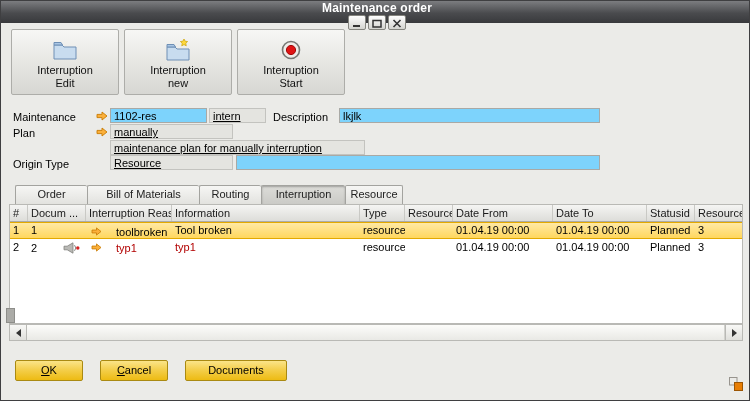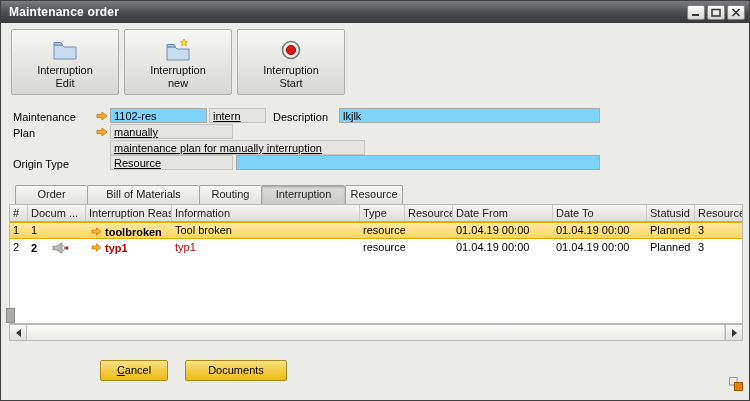--- a/index.html
+++ b/index.html
@@ -5,21 +5,21 @@
   * { margin:0; padding:0; box-sizing:border-box; }
   html,body { background:#fff; }
   body { font-family:"Liberation Sans", sans-serif; }
 
   .window { position:relative; width:750px; height:401px; background:#EBEBE8;
             border:1px solid #3F3F41; overflow:hidden; }
 
   
   .titlebar { position:absolute; left:0; top:0; width:100%; height:22px;
               background:linear-gradient(#7C7D80, #4A4B4E 55%, #38393C);
-              display:flex; align-items:center; padding:0 4px 0 8px; }
+              display:flex; align-items:center; padding:0 4px 0 8px;flex-direction:column; }
   .title { color:#FFFFFF; font-size:12px; font-weight:bold; flex:1; letter-spacing:.2px; }
   .win-controls { display:flex; gap:2px; }
   .win-btn { width:18px; height:15px; border:1px solid #85857F; border-radius:2px;
              background:linear-gradient(#FEFEFE, #D4D4D0); display:flex;
              align-items:center; justify-content:center; cursor:pointer; }
 
   
   .toolbar { position:absolute; left:10px; top:28px; display:flex; gap:5px; }
   .tool-btn { width:108px; height:66px; border:1px solid #ADADA9; border-radius:2px;
               background:linear-gradient(#F7F7F5, #E5E5E1 55%, #D7D7D3);
@@ -51,21 +51,21 @@
   
   .grid { position:absolute; left:8px; top:203px; width:734px; height:120px;
           background:#FFFFFF; border:1px solid #B9B9B5; }
   .grid-header, .grid-row { display:grid;
       grid-template-columns:18px 58px 86px 188px 45px 48px 100px 94px 48px 1fr;
       height:17px; font-size:11px; align-items:center; }
   .grid-header { background:linear-gradient(#F5F5F3, #DDDDD9); border-bottom:1px solid #ABABA7; }
   .hc { height:16px; line-height:16px; padding-left:3px; border-right:1px solid #C9C9C5;
         overflow:hidden; white-space:nowrap; color:#1A1A1A; }
   .c { padding-left:3px; height:17px; line-height:16px; overflow:hidden; white-space:nowrap; color:#000; }
-  .c-flex { display:flex; align-items:center; gap:3px; padding-left:5px;font-weight:bold; }
+  .c-flex { display:flex; align-items:center; gap:14px; padding-left:5px; }
   .grid-row.selected { background:linear-gradient(#FFE9A4, #FFD75E);
                        border-top:1px solid #E3A900; border-bottom:1px solid #E3A900; }
   .grid-row.selected .c { line-height:14px; }
   .red { color:#B20000; }
   .horn { margin-left:12px; display:flex; }
   .aicon { display:flex; }
 
   
   .hscroll { position:absolute; left:8px; top:323px; width:734px; height:17px;
              background:#EDEDEB; border:1px solid #B9B9B5; display:flex; }
@@ -250,20 +250,23 @@
   <div class="hscroll">
     <div class="scroll-btn left">
       <span class="tri-l"></span>
     </div>
     <div class="scroll-thumb"></div>
     <div class="scroll-btn right">
       <span class="tri-r"></span>
     </div>
   </div>
 
+  <button class="footer-btn ak" style="left:14px;top:359px;width:68px">
+    <span class="bl">OK</span>
+  </button>
   <button class="footer-btn ak" style="left:99px;top:359px;width:68px">
     <span class="bl">Cancel</span>
   </button>
   <button class="footer-btn" style="left:184px;top:359px;width:102px">
     <span class="bl">Documents</span>
   </button>
 
   <div class="grip">
     <svg width="14" height="14" viewBox="0 0 14 14">
       <rect x="0.5" y="0.5" width="7.5" height="7.5" fill="none" stroke="#98948E"></rect>

